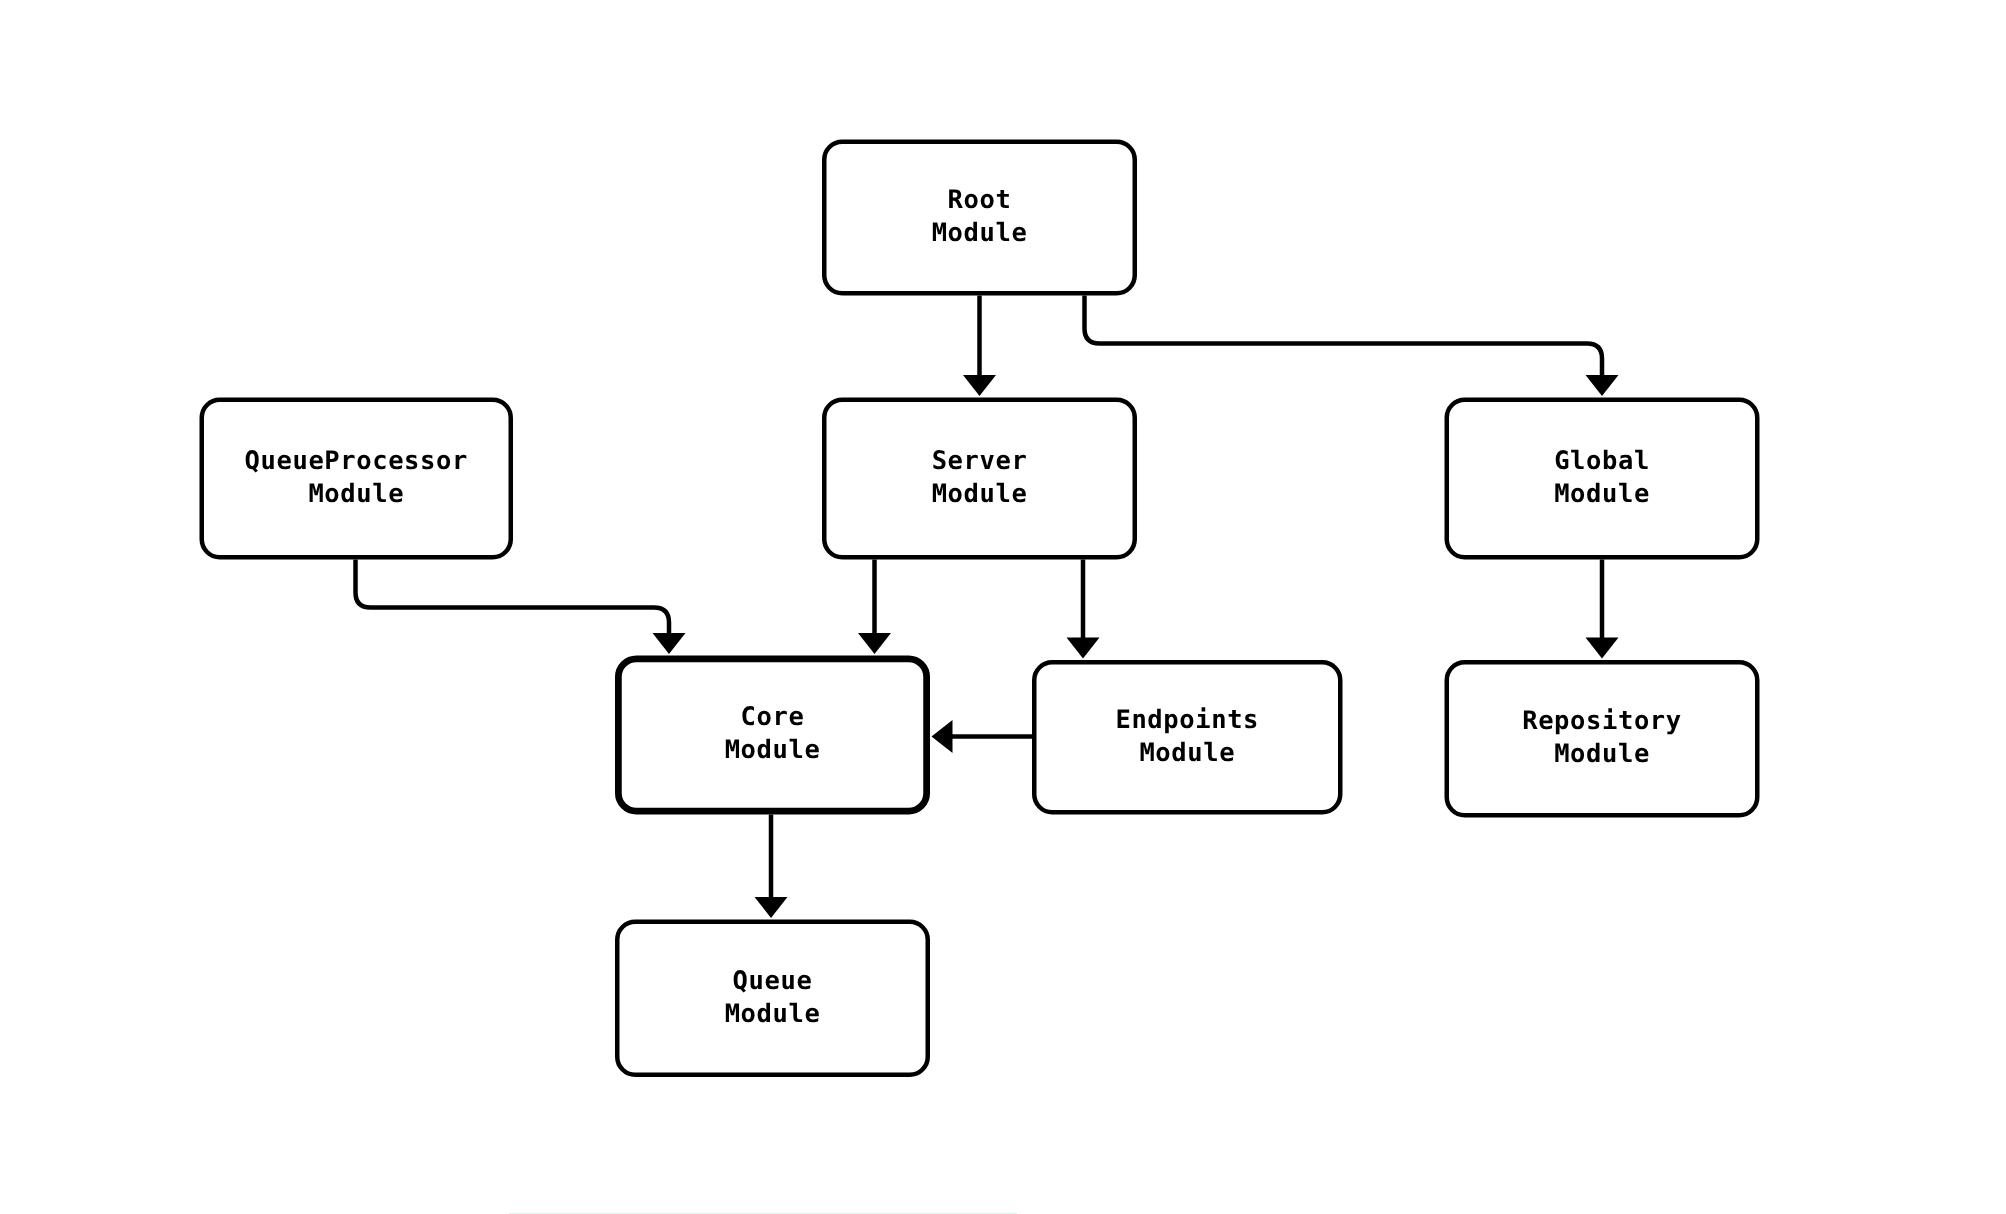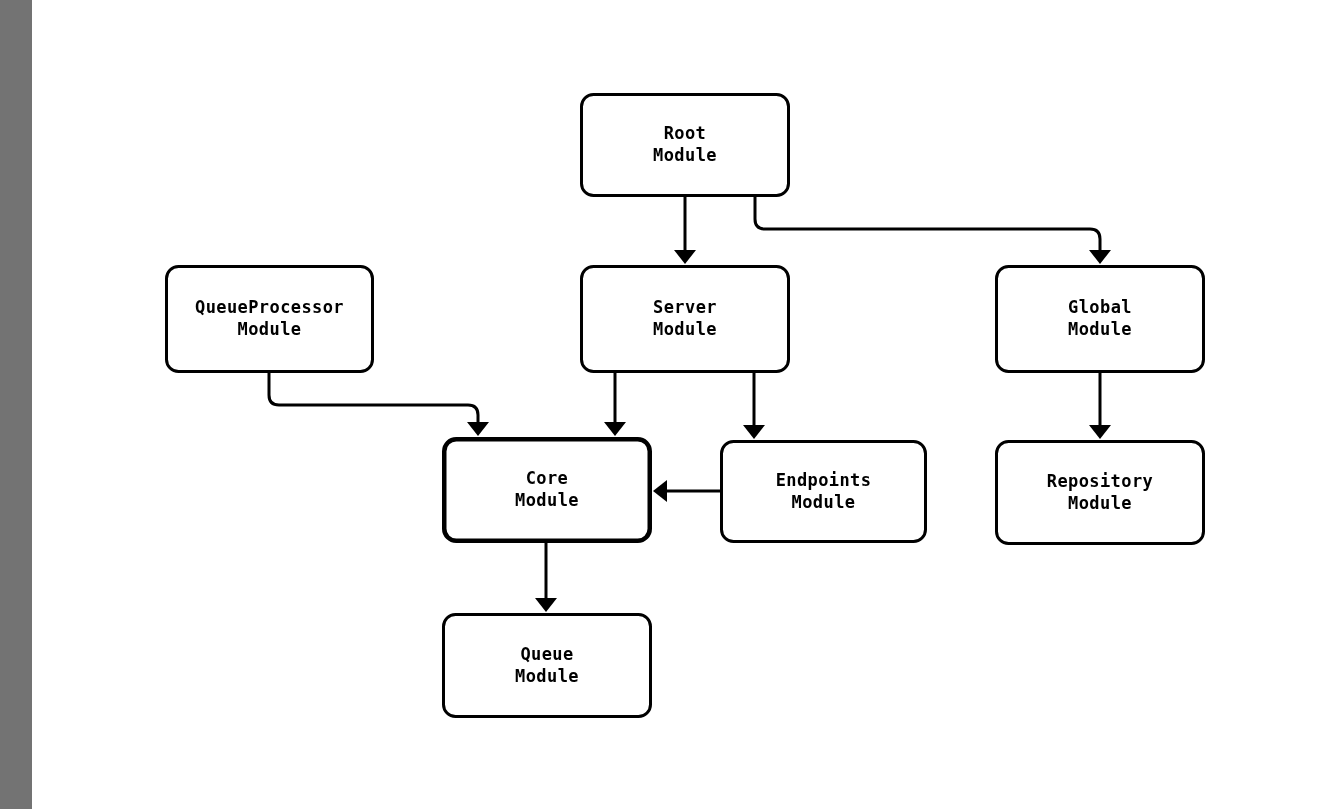--- a/index.html
+++ b/index.html
@@ -11,22 +11,21 @@
   body {
     width: 1337px;
     height: 809px;
     overflow: hidden;
     font-family: "DejaVu Sans Mono", "Liberation Mono", monospace;
   }
   #diagram-root {
     position: relative;
     width: 1143px;
     height: 809px;
-    background: #737373;
-    padding-left: 32px;
+    background: #14b8a6;
   }
   svg#graph {
     display: block;
     width: 1337px;
     height: 809px;
     background: #ffffff;
   }
   .node-box {
     fill: #ffffff;
     stroke: #000000;

